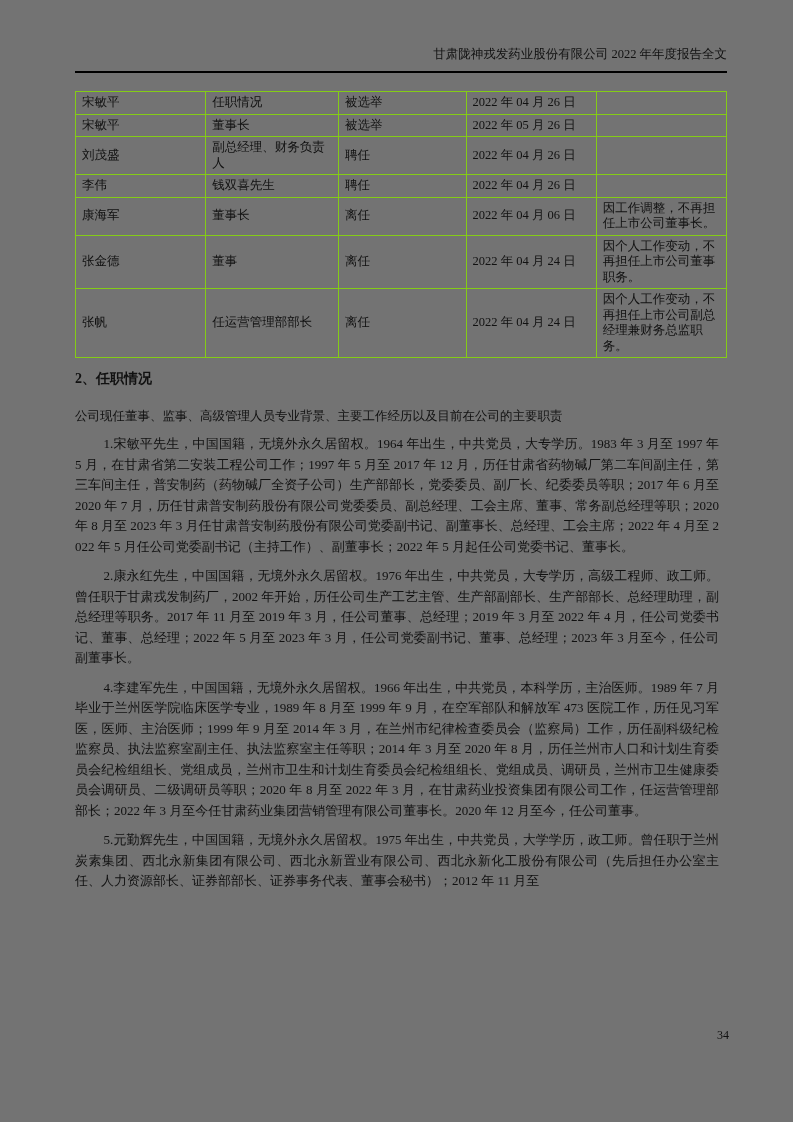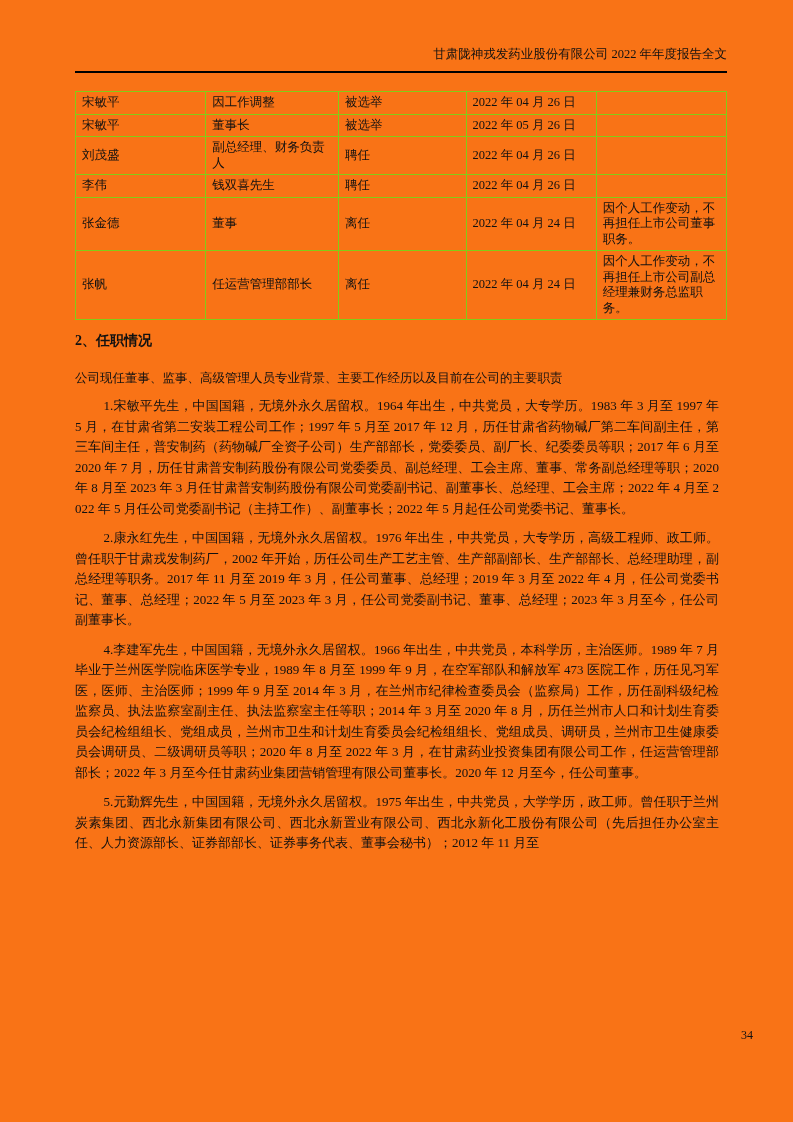--- a/index.html
+++ b/index.html
@@ -5,21 +5,21 @@
   html, body {
     margin: 0;
     padding: 0;
     background: #ffffff;
   }
   .page {
     position: relative;
     width: 793px;
     height: 1122px;
     margin: 0 auto;
-    background: #f97316;
+    background: #737373;
     box-sizing: border-box;
     padding: 46px 66px 0 75px;
     font-family: "Liberation Serif", "DejaVu Serif", serif;
     color: #111111;
     overflow: hidden;
   }
   .page-header {
     text-align: right;
     font-size: 12.5px;
     line-height: 17px;
@@ -55,21 +55,21 @@
   .bio-para {
     margin: 9px 8px 0 0;
     font-size: 13px;
     line-height: 20.5px;
     text-align: justify;
     text-indent: 2.2em;
     word-break: break-all;
   }
   .page-number {
     position: absolute;
-    right: 40px;
+    right: 64px;
     top: 1028px;
     font-size: 12px;
   }
 </style>
 </head>
 <body>
 
 <div class="page">
 
   <div class="page-header">
@@ -80,21 +80,21 @@
     <colgroup>
       <col style="width:20%">
       <col style="width:20.4%">
       <col style="width:19.6%">
       <col style="width:20%">
       <col style="width:20%">
     </colgroup>
     <tbody>
       <tr>
         <td>宋敏平</td>
-        <td>因工作调整</td>
+        <td>任职情况</td>
         <td>被选举</td>
         <td>2022 年 04 月 26 日</td>
         <td></td>
       </tr>
       <tr>
         <td>宋敏平</td>
         <td>董事长</td>
         <td>被选举</td>
         <td>2022 年 05 月 26 日</td>
         <td></td>
@@ -105,20 +105,27 @@
         <td>聘任</td>
         <td>2022 年 04 月 26 日</td>
         <td></td>
       </tr>
       <tr>
         <td>李伟</td>
         <td>钱双喜先生</td>
         <td>聘任</td>
         <td>2022 年 04 月 26 日</td>
         <td></td>
+      </tr>
+      <tr>
+        <td>康海军</td>
+        <td>董事长</td>
+        <td>离任</td>
+        <td>2022 年 04 月 06 日</td>
+        <td>因工作调整，不再担任上市公司董事长。</td>
       </tr>
       <tr>
         <td>张金德</td>
         <td>董事</td>
         <td>离任</td>
         <td>2022 年 04 月 24 日</td>
         <td>因个人工作变动，不再担任上市公司董事职务。</td>
       </tr>
       <tr>
         <td>张帆</td>

